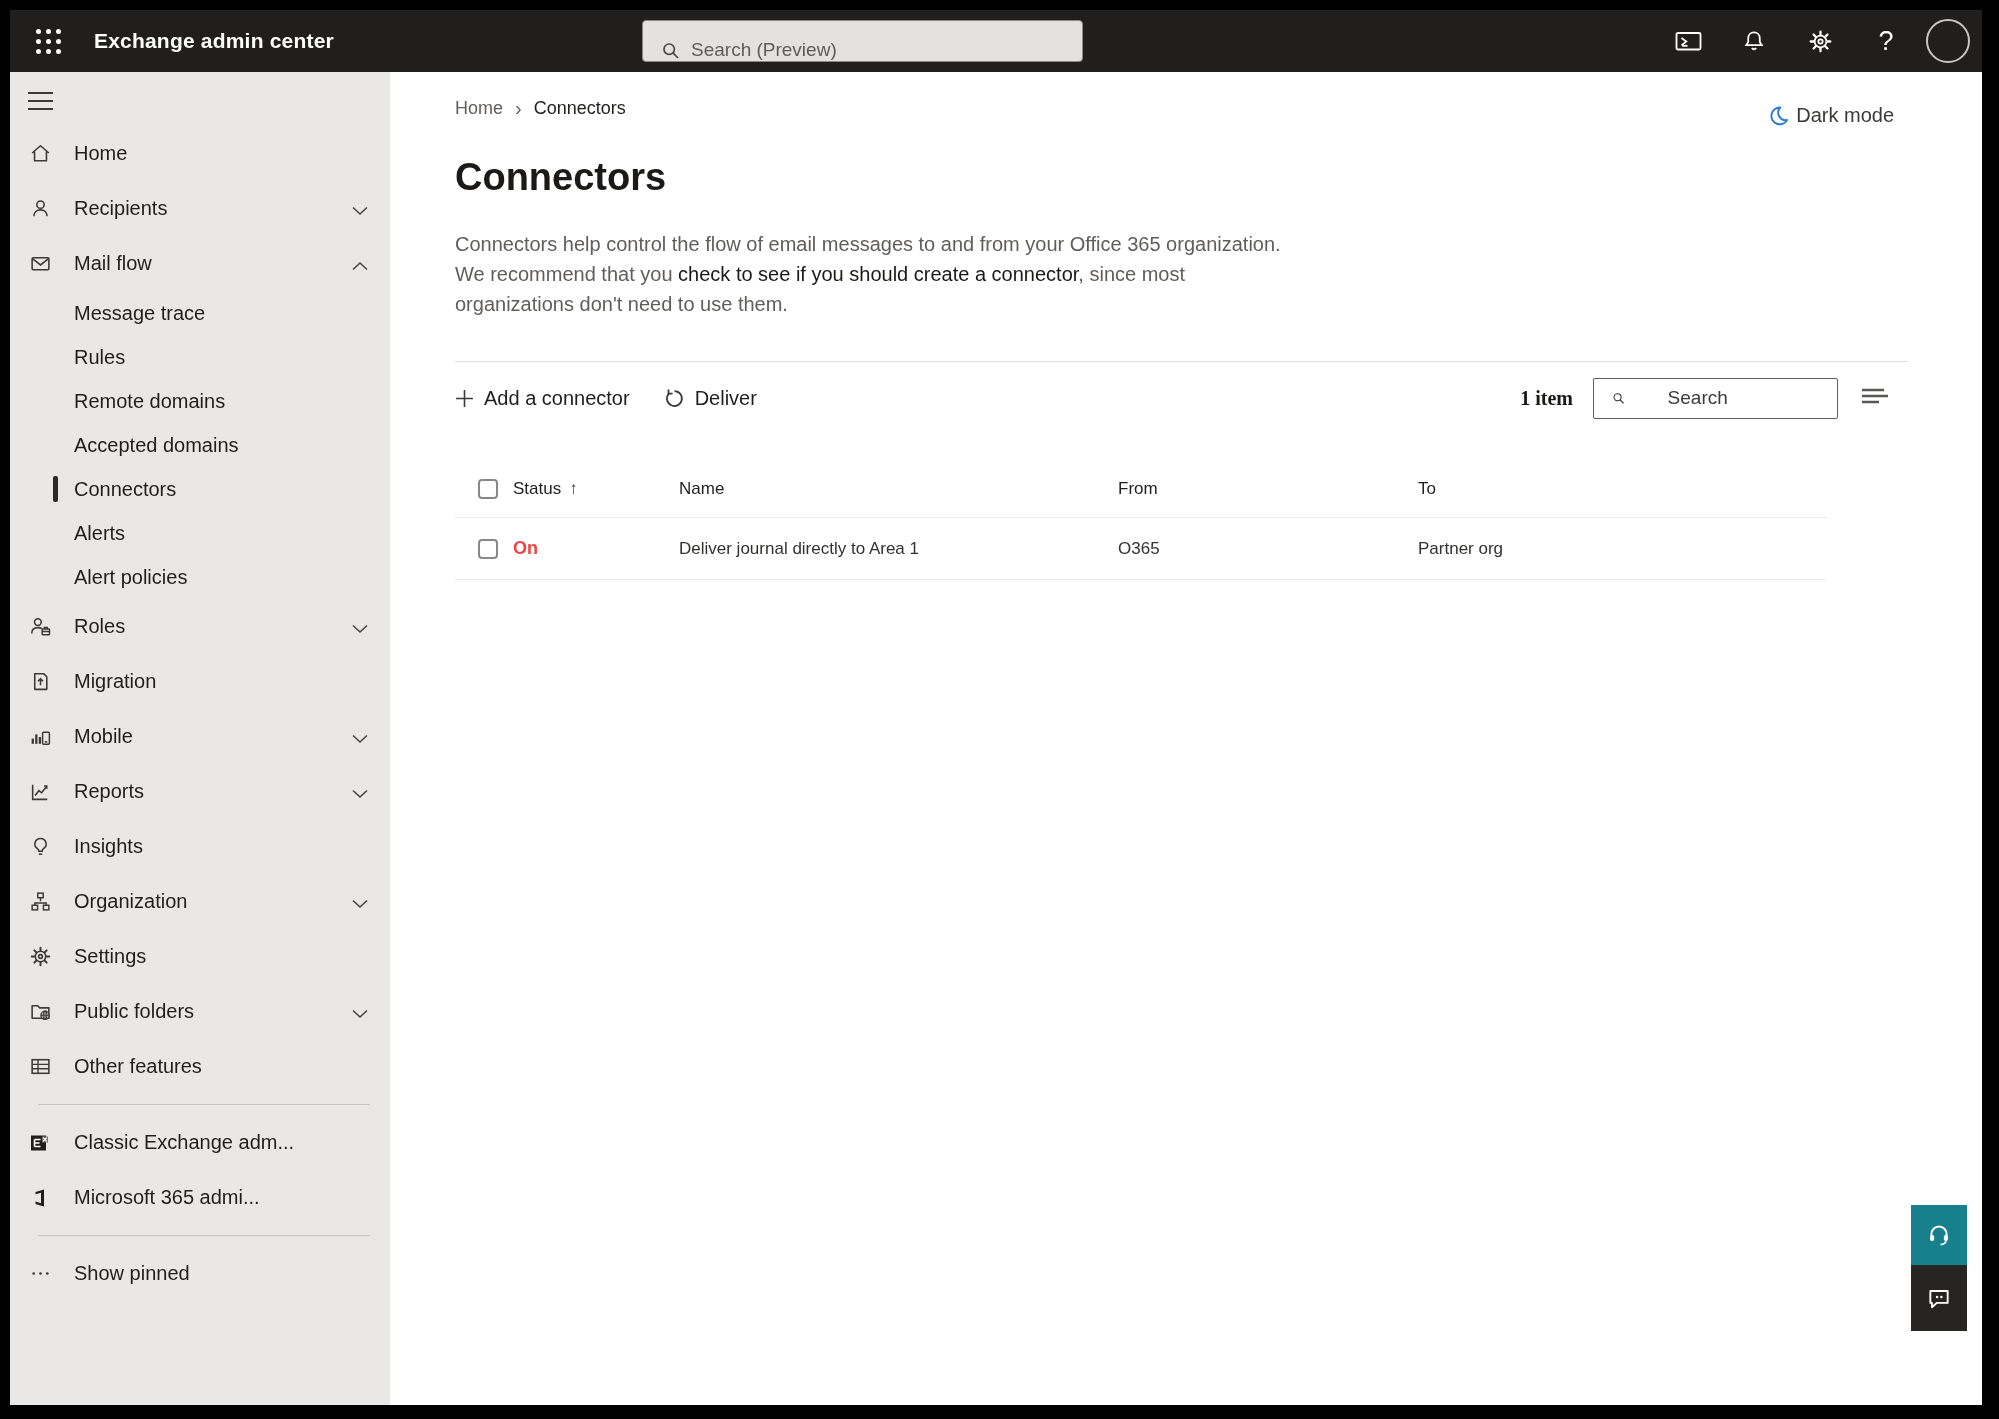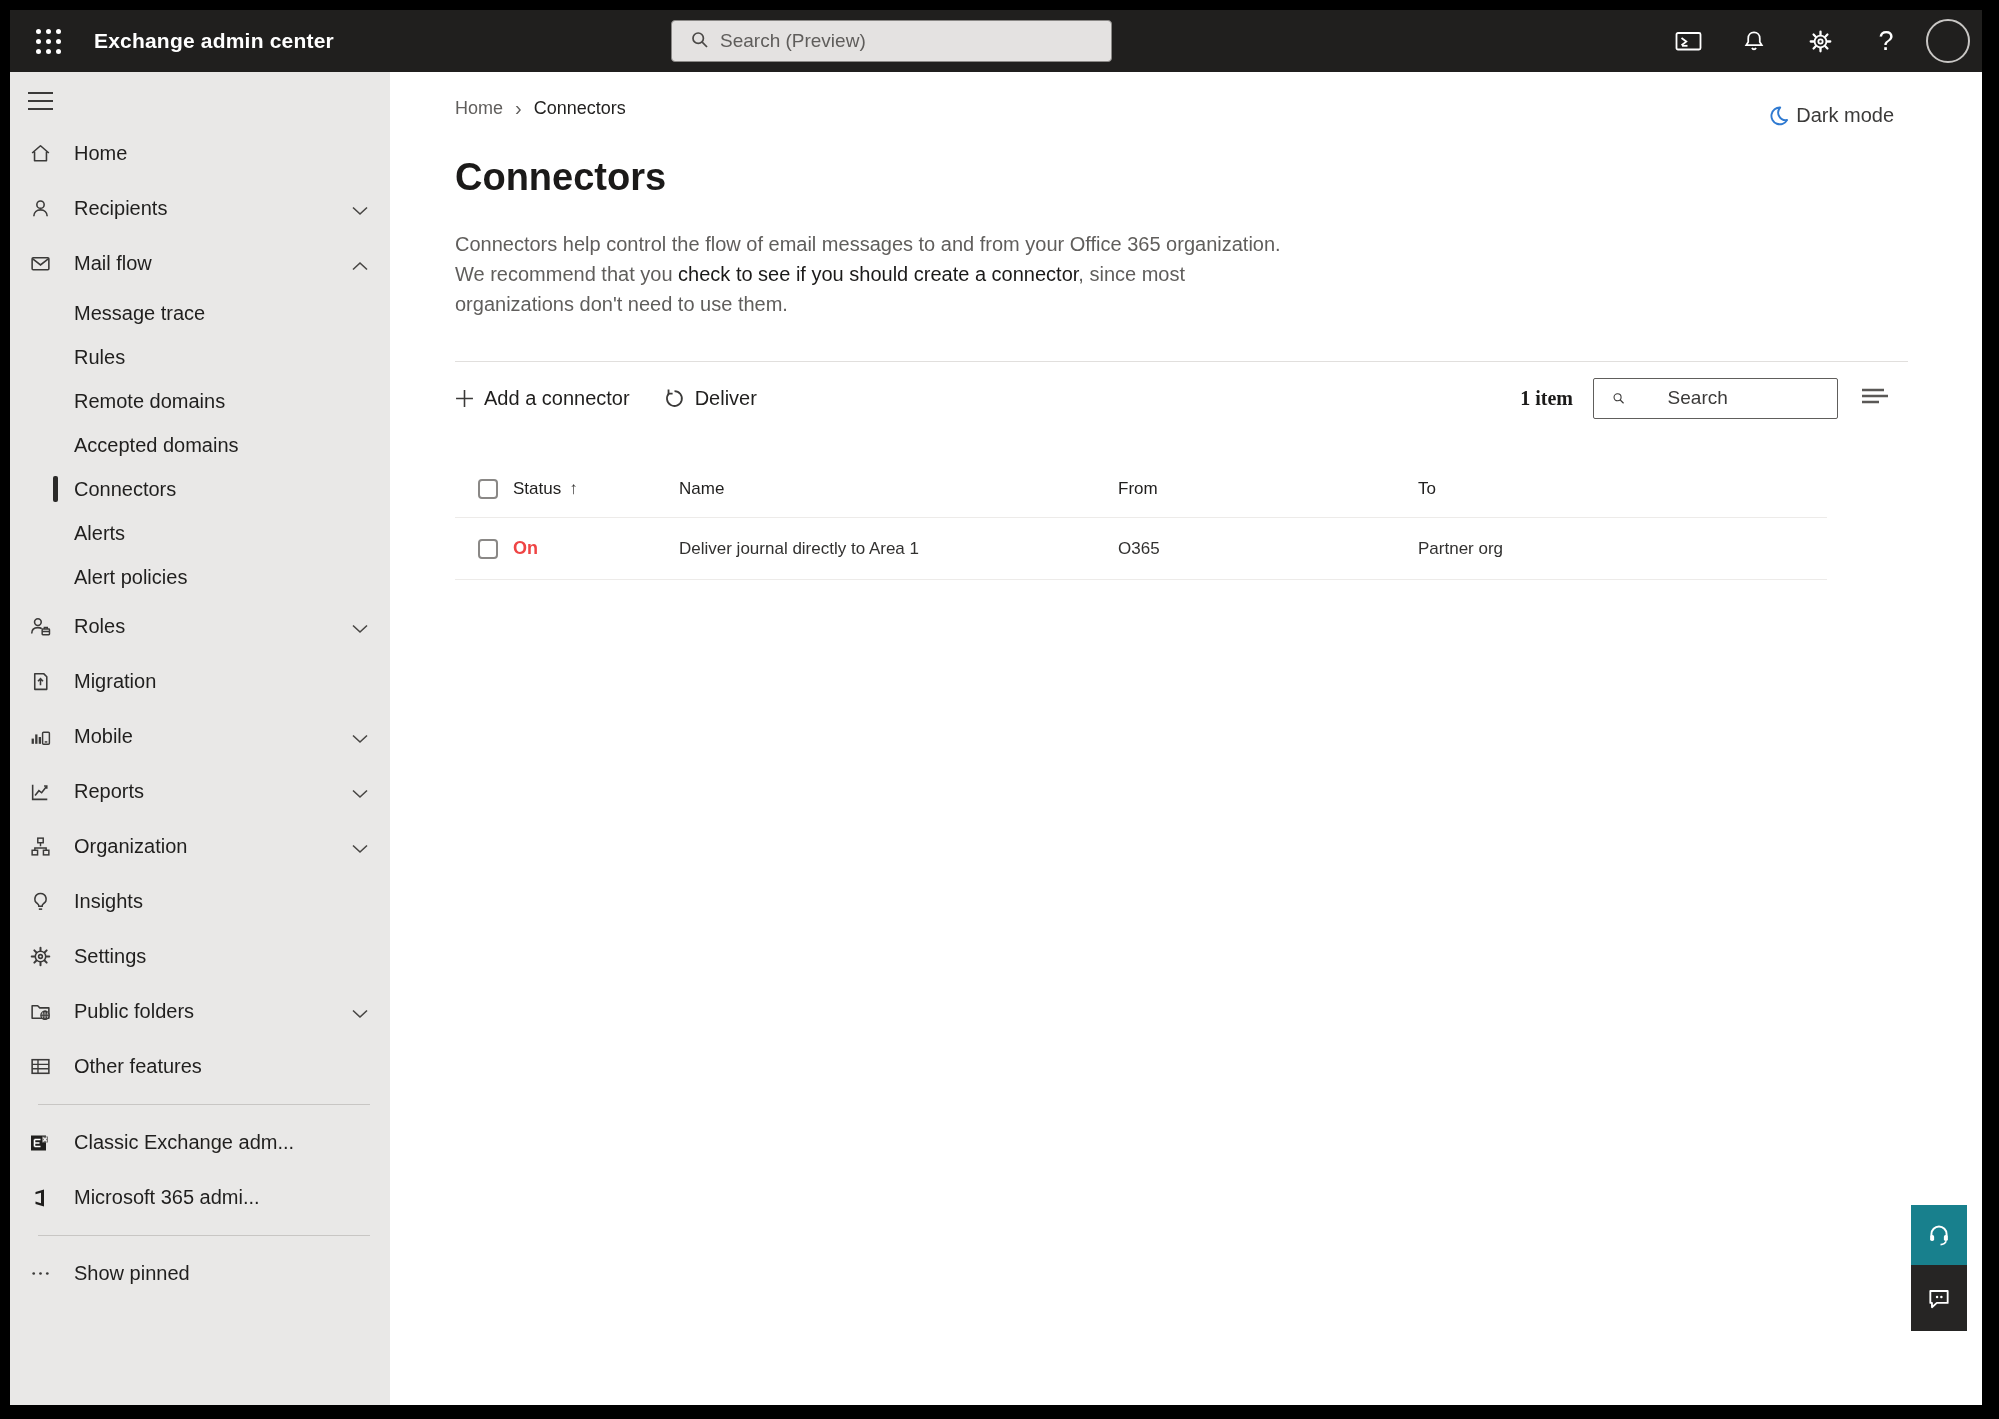--- a/index.html
+++ b/index.html
@@ -9,23 +9,23 @@
     background:#fff; display:flex; flex-direction:column; overflow:hidden; }
 
   
   .topbar { height:62px; background:#201f1e; flex:0 0 62px; position:relative;
     display:flex; align-items:center; color:#fff; }
   .waffle { width:48px; height:48px; margin-left:14px; display:flex; align-items:center;
     justify-content:center; cursor:pointer; }
   .waffle-grid { display:grid; grid-template-columns:repeat(3,5px); grid-gap:5px; }
   .waffle-grid i { width:5px; height:5px; background:#fff; border-radius:50%; }
   .topbar-title { font-size:21px; font-weight:700; margin-left:22px; letter-spacing:.2px; }
-  .topbar-search { position:absolute; left:661px; top:10px; width:441px; height:42px;
+  .topbar-search { position:absolute; left:632px; top:10px; width:441px; height:42px;
     background:#e4e2e1; border:1px solid #8a8886; border-radius:4px;
-    display:flex; align-items:flex-start; padding:9px 12px; }
+    display:flex; align-items:flex-end; padding:0 12px; }
   .topbar-search svg { flex:0 0 auto; margin:0 10px 0 6px; }
   .topbar-search input { border:none; outline:none; background:transparent; width:100%;
     font-size:19px; color:#44423f; font-family:inherit; }
   .topbar-search input::placeholder { color:#5f5d5b; opacity:1; }
   .topbar-right { position:absolute; right:12px; top:0; height:62px; display:flex;
     align-items:center; gap:14px; }
   .tb-btn { width:52px; height:52px; display:flex; align-items:center; justify-content:center;
     cursor:pointer; }
   .qmark { font-size:27px; font-weight:400; color:#fff; }
   .avatar { width:44px; height:44px; border-radius:50%; border:2px solid #c8c6c4;
@@ -295,42 +295,42 @@
         <span class="nav-chevron">
           <svg width="16" height="9" viewBox="0 0 16 9">
               <path d="M1 1 l7 6.5 L15 1" fill="none" stroke="#484644" stroke-width="1.6"></path>
             </svg>
         </span>
       </div>
 
       <div class="nav-item">
         <span class="nav-icon">
           <svg width="23" height="23" viewBox="0 0 22 22">
+              <path d="M11 3.3 a5.3 5.3 0 0 1 2.7 9.9 c-.6.4-.9.9-1 1.6 l-.1.8 h-3.2 l-.1-.8 c-.1-.7-.4-1.2-1-1.6 A5.3 5.3 0 0 1 11 3.3 Z" fill="none" stroke="#3b3a39" stroke-width="1.5"></path>
+              <path d="M9.4 18.3 h3.2" stroke="#3b3a39" stroke-width="1.5"></path>
+            </svg>
+        </span>
+        <span>Insights</span>
+      </div>
+
+      <div class="nav-item">
+        <span class="nav-icon">
+          <svg width="23" height="23" viewBox="0 0 22 22">
               <rect x="8.4" y="3" width="5.2" height="4.4" fill="none" stroke="#3b3a39" stroke-width="1.4"></rect>
               <rect x="3" y="14.6" width="5.2" height="4.4" fill="none" stroke="#3b3a39" stroke-width="1.4"></rect>
               <rect x="13.8" y="14.6" width="5.2" height="4.4" fill="none" stroke="#3b3a39" stroke-width="1.4"></rect>
               <path d="M11 7.4 v3.4 M5.6 14.6 v-2.2 h10.8 v2.2" fill="none" stroke="#3b3a39" stroke-width="1.4"></path>
             </svg>
         </span>
         <span>Organization</span>
         <span class="nav-chevron">
           <svg width="16" height="9" viewBox="0 0 16 9">
               <path d="M1 1 l7 6.5 L15 1" fill="none" stroke="#484644" stroke-width="1.6"></path>
             </svg>
         </span>
-      </div>
-
-      <div class="nav-item">
-        <span class="nav-icon">
-          <svg width="23" height="23" viewBox="0 0 22 22">
-              <path d="M11 3.3 a5.3 5.3 0 0 1 2.7 9.9 c-.6.4-.9.9-1 1.6 l-.1.8 h-3.2 l-.1-.8 c-.1-.7-.4-1.2-1-1.6 A5.3 5.3 0 0 1 11 3.3 Z" fill="none" stroke="#3b3a39" stroke-width="1.5"></path>
-              <path d="M9.4 18.3 h3.2" stroke="#3b3a39" stroke-width="1.5"></path>
-            </svg>
-        </span>
-        <span>Insights</span>
       </div>
 
       <div class="nav-item">
         <span class="nav-icon">
           <svg width="23" height="23" viewBox="0 0 22 22">
               <circle cx="11" cy="11" r="5" fill="none" stroke="#3b3a39" stroke-width="1.5"></circle>
               <circle cx="11" cy="11" r="1.8" fill="none" stroke="#3b3a39" stroke-width="1.5"></circle>
               <g stroke="#3b3a39" stroke-width="1.9" stroke-linecap="round">
                 <line x1="16.8" y1="11" x2="19.4" y2="11"></line>
                 <line x1="15.1" y1="15.1" x2="16.9" y2="16.9"></line>

